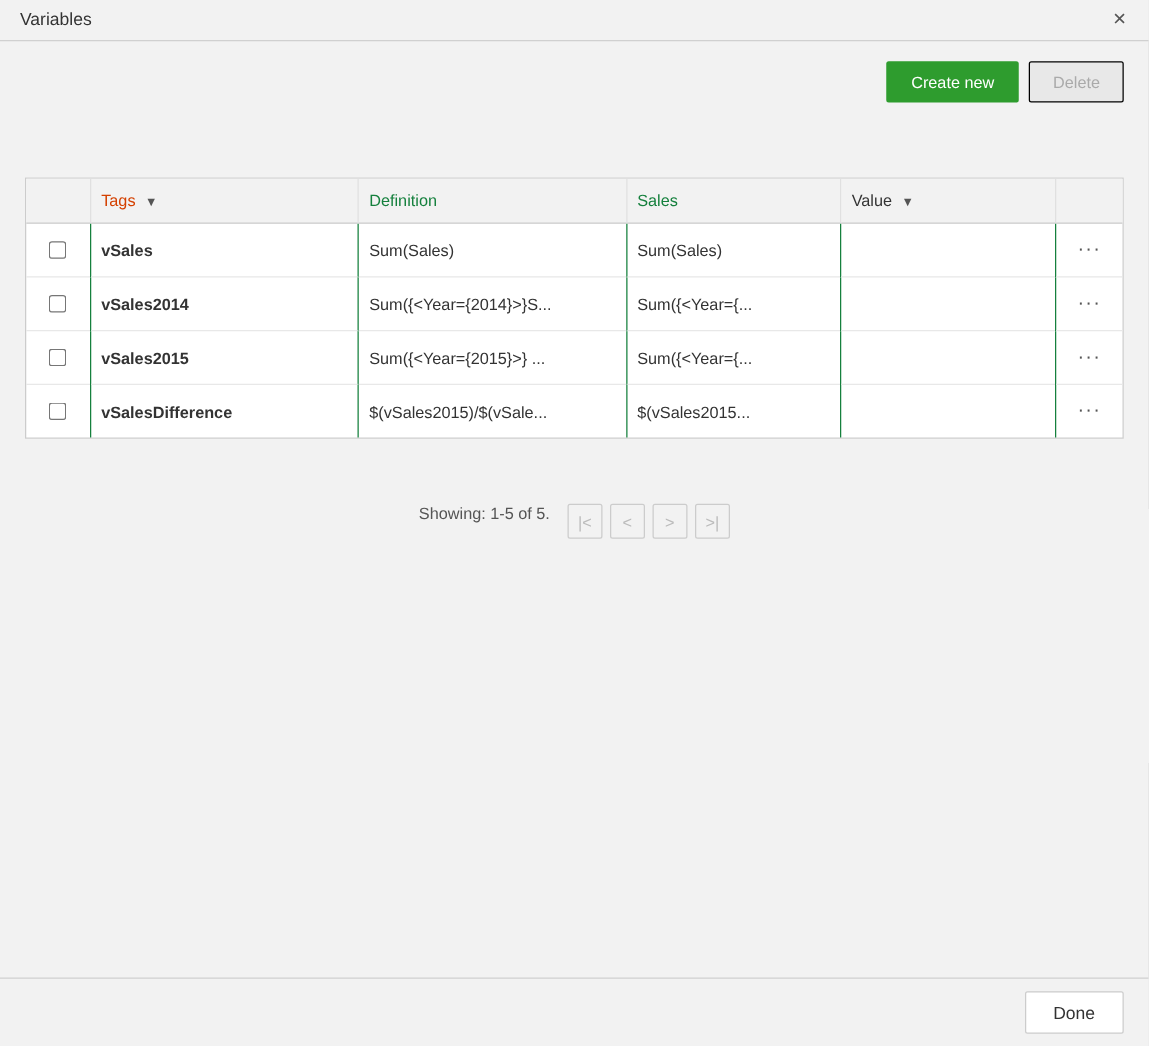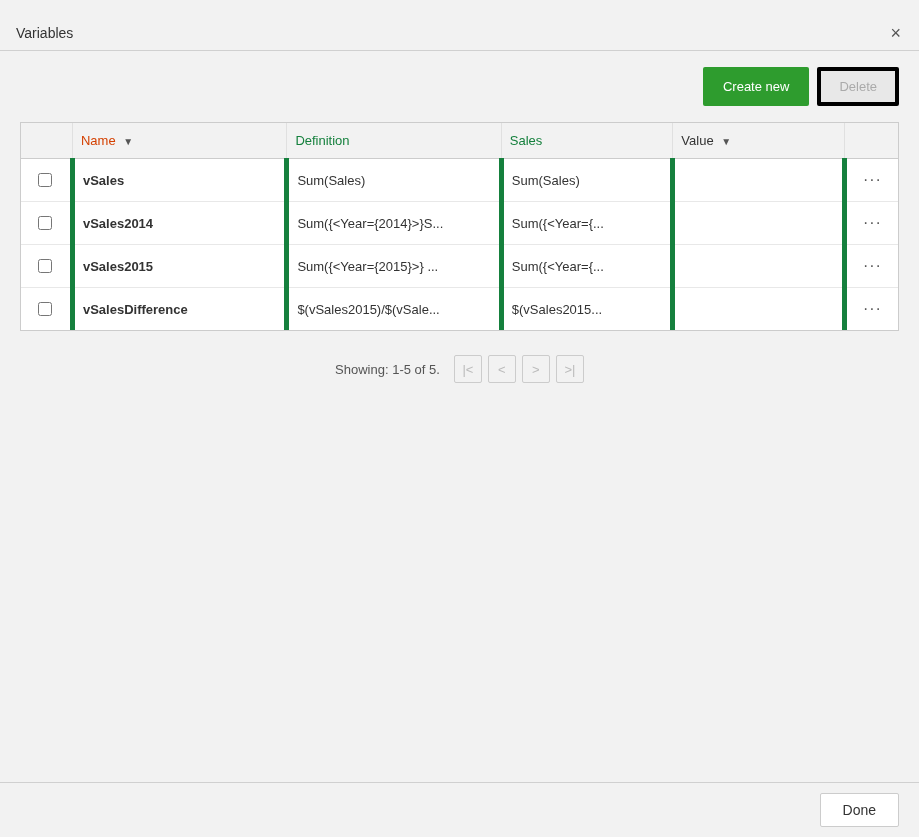--- a/index.html
+++ b/index.html
@@ -24,21 +24,21 @@
       height: 837px;
       position: relative;
       display: flex;
       flex-direction: column;
     }
 
     .dialog-header {
       display: flex;
       align-items: center;
       justify-content: space-between;
-      padding: 24px 16px 8px 16px;
+      padding: 6px 16px 8px 16px;
       border-bottom: 1px solid #d0d0d0;
       background: #f2f2f2;
     }
 
     .dialog-title {
       font-size: 14px;
       font-weight: normal;
       color: #333;
     }
 
@@ -50,20 +50,21 @@
       color: #555;
       line-height: 1;
       padding: 0 2px;
     }
 
     .dialog-body {
       flex: 1;
       padding: 16px 20px;
       display: flex;
       flex-direction: column;
+      gap: 44px;
     }
 
     .toolbar {
       display: flex;
       justify-content: flex-end;
       margin-bottom: 16px;
       gap: 8px;
     }
 
     .btn-create {
@@ -72,21 +73,21 @@
       border: none;
       padding: 8px 20px;
       font-size: 13px;
       cursor: pointer;
       border-radius: 2px;
     }
 
     .btn-delete {
       background: #e8e8e8;
       color: #aaa;
-      border: 4px solid #000000;
+      border: 1px solid #000000;
       padding: 8px 18px;
       font-size: 13px;
       cursor: default;
       border-radius: 2px;
     }
 
     .table-container {
       border: 1px solid #ccc;
       background: #fff;
     }
@@ -148,21 +149,21 @@
       border-bottom: 1px solid #e8e8e8;
     }
 
     tbody tr:last-child {
       border-bottom: none;
     }
 
     tbody td {
       padding: 10px 8px;
       color: #333;
-      border-right: 5px solid #15803d;
+      border-right: 1px solid #15803d;
       vertical-align: middle;
     }
 
     tbody td:last-child {
       border-right: none;
       text-align: center;
     }
 
     tbody td.col-checkbox {
       text-align: center;
@@ -191,22 +192,22 @@
       cursor: pointer;
       font-size: 16px;
       color: #555;
       letter-spacing: 1px;
       padding: 2px 4px;
     }
 
     .pagination {
       display: flex;
       justify-content: center;
-      align-items: center;
-      margin-top: 24px;
+      align-items: flex-start;
+      margin-top: 8px;
       gap: 6px;
       font-size: 13px;
       color: #555;
     }
 
     .pagination-text {
       margin-right: 8px;
       color: #555;
     }
 
@@ -263,21 +264,21 @@
       <button class="btn-create">Create new</button>
       <button class="btn-delete">Delete</button>
     </div>
 
     <div class="table-container">
       <table>
         <thead>
           <tr>
             <th></th>
             <th class="col-name">
-              <span>Name</span>
+              <span>Tags</span>
               <span class="filter-icon">▼</span>
             </th>
             <th class="col-definition">
               <span>Definition</span>
             </th>
             <th class="col-value">
               <span>Sales</span>
             </th>
             <th class="col-tags">
               <span>Value</span>

